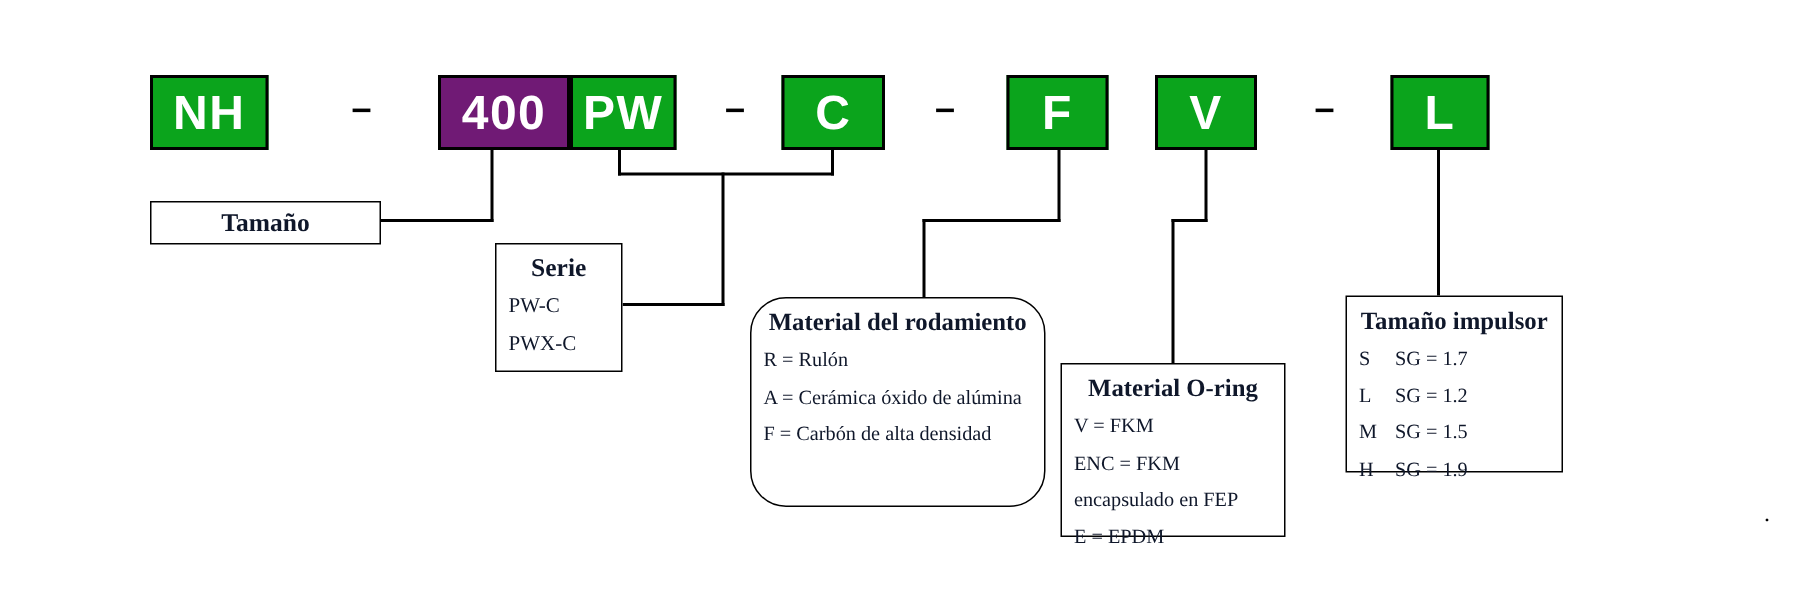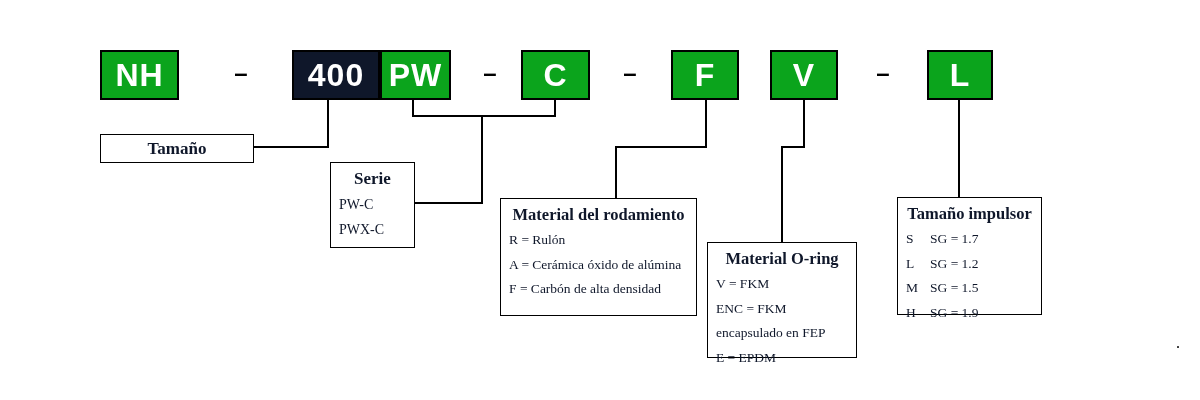--- a/index.html
+++ b/index.html
@@ -66,21 +66,21 @@
   .tamano-box .box-title { margin-top: 0; }
   .stray-dot { position: absolute; left: 1176px; top: 334px; font-size: 16px; color: #000; }
 </style>
 </head>
 <body>
 
 <div class="canvas">
 
   <div class="code-box" style="left: 100px; width: 79px; background-color: rgb(11, 164, 28);">NH</div>
   <div class="dash" style="left:231px;">–</div>
-  <div class="code-box" style="left: 292px; width: 88px; background-color: #0f172a;">400</div>
+  <div class="code-box" style="left: 292px; width: 88px; background-color: #701a75;">400</div>
   <div class="code-box" style="left: 380px; width: 71px; background-color: rgb(11, 164, 28);">PW</div>
   <div class="dash" style="left:480px;">–</div>
   <div class="code-box" style="left: 521px; width: 69px; background-color: rgb(11, 164, 28);">C</div>
   <div class="dash" style="left:620px;">–</div>
   <div class="code-box" style="left: 671px; width: 68px; background-color: rgb(11, 164, 28);">F</div>
   <div class="code-box" style="left: 770px; width: 68px; background-color: rgb(11, 164, 28);">V</div>
   <div class="dash" style="left:873px;">–</div>
   <div class="code-box" style="left: 927px; width: 66px; background-color: rgb(11, 164, 28);">L</div>
 
   <div class="line" style="left: 327px; top: 100px; width: 2px; height: 48px; background-color: rgb(0, 0, 0);"></div>
@@ -107,21 +107,21 @@
   </div>
 
   <div class="label-box" style="left:330px; top:162px; width:85px; height:86px;">
     <div class="box-title">Serie</div>
     <div class="box-items">
       <div class="item">PW-C</div>
       <div class="item">PWX-C</div>
     </div>
   </div>
 
-  <div class="label-box" style="left:500px; top:198px; width:197px; height:118px;">
+  <div class="label-box" style="left:500px; top:198px; width:197px; height:140px;border-radius:24px;">
     <div class="box-title small">Material del rodamiento</div>
     <div class="box-items tight">
       <div class="item">R = Rulón</div>
       <div class="item">A = Cerámica óxido de alúmina</div>
       <div class="item">F = Carbón de alta densidad</div>
     </div>
   </div>
 
   <div class="label-box" style="left:707px; top:242px; width:150px; height:116px;">
     <div class="box-title small">Material O-ring</div>

